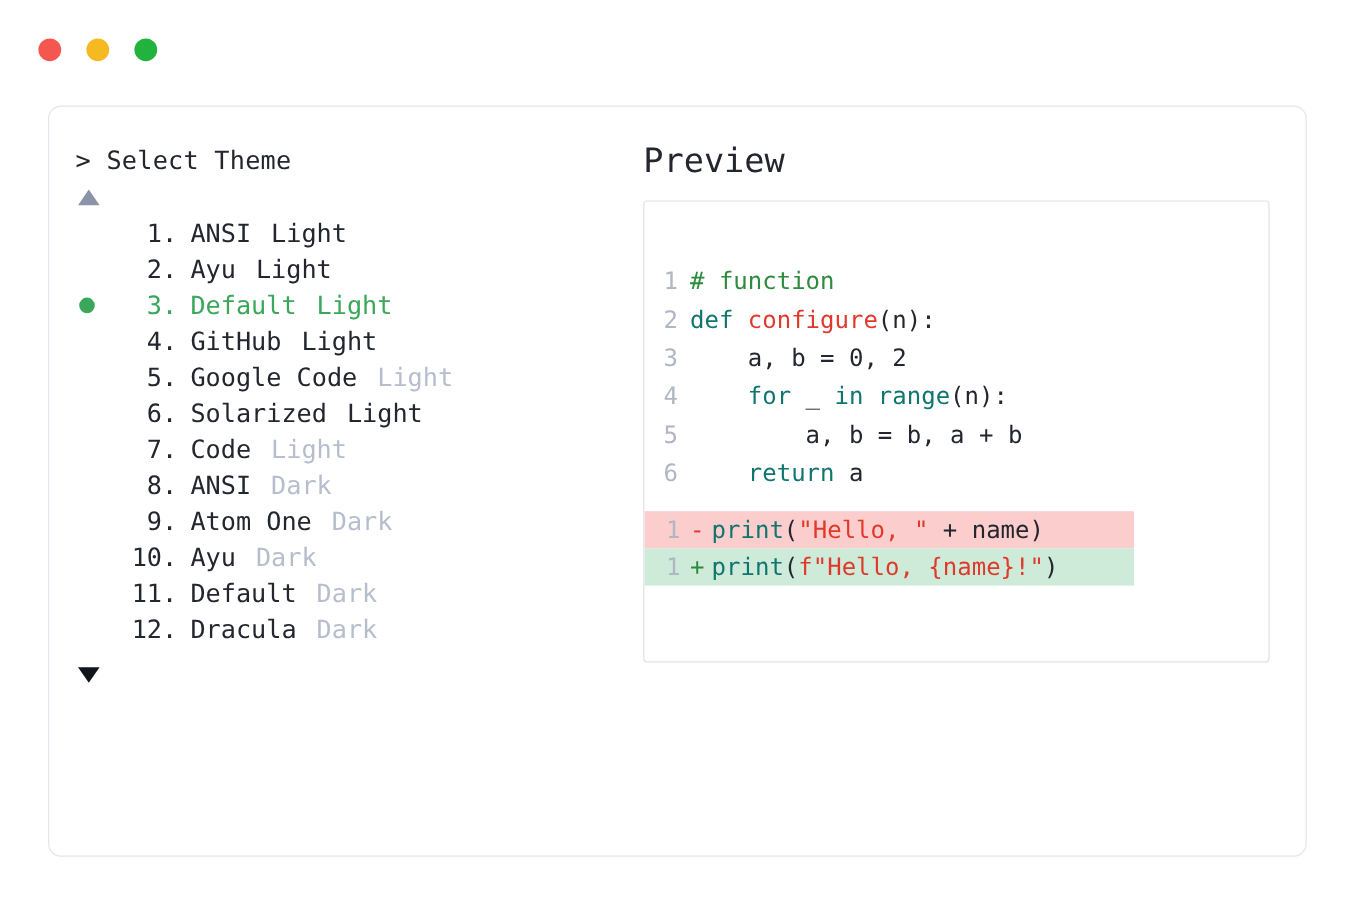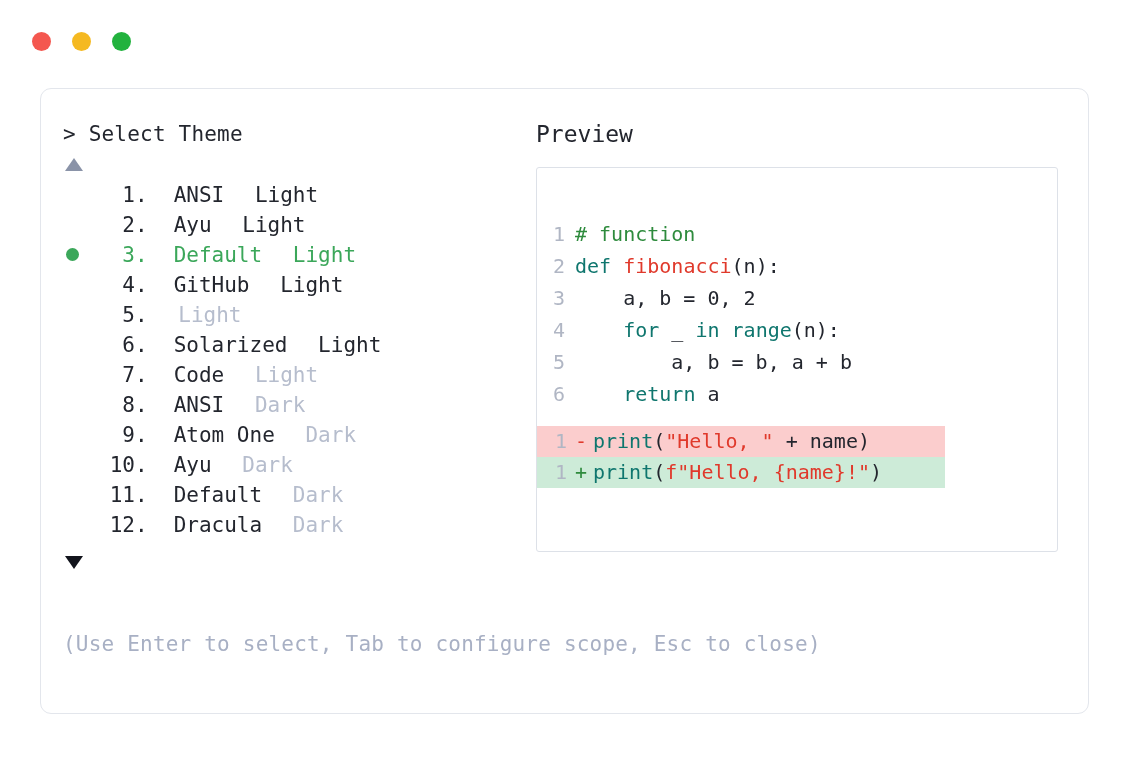--- a/index.html
+++ b/index.html
@@ -118,24 +118,24 @@
     width: 46px;
     flex: 0 0 46px;
     text-align: right;
     color: #23262e;
   }
   .row-dot-sep {
     flex: 0 0 auto;
     color: #23262e;
   }
   .row-name {
-    margin-left: 26px;
-    color: #23262e;
-  }
-  .row-suffix { margin-left: 18px; }
+    margin-left: 11px;
+    color: #23262e;
+  }
+  .row-suffix { margin-left: 4px; }
   .theme-row.is-selected .row-index,
   .theme-row.is-selected .row-dot-sep,
   .theme-row.is-selected .row-name,
   .theme-row.is-selected .row-suffix { color: #3ba75a; }
   .suffix-muted { color: #b6bdcd; }
   .suffix-strong { color: #23262e; }
 
   
   #hint-line {
     position: absolute;
@@ -149,21 +149,21 @@
   }
 
   
   #preview-pane {
     position: absolute;
     left: 495px;
     top: 30px;
     width: 530px;
   }
   #preview-title {
-    font-size: 23px;
+    font-size: 28px;
     line-height: 30px;
     color: #23262e;
     white-space: pre;
   }
   #preview-panel {
     margin-top: 18px;
     width: 522px;
     height: 385px;
     border: 1.5px solid #dde1e8;
     border-radius: 3px;
@@ -251,41 +251,40 @@
     <div id="selector-pane">
       <div id="prompt-line"><span id="prompt-caret">&gt;</span><span id="prompt-label"> Select Theme</span></div>
 
       <div id="scroll-up-arrow"></div>
 
       <ul id="theme-list">
           <li class="theme-row"><span class="row-bullet"></span><span class="row-index">1</span><span class="row-dot-sep">.</span><span class="row-name">ANSI</span><span class="row-suffix suffix-strong"> Light</span></li>
           <li class="theme-row"><span class="row-bullet"></span><span class="row-index">2</span><span class="row-dot-sep">.</span><span class="row-name">Ayu</span><span class="row-suffix suffix-strong"> Light</span></li>
           <li class="theme-row is-selected"><span class="row-bullet"><span class="dot"></span></span><span class="row-index">3</span><span class="row-dot-sep">.</span><span class="row-name">Default</span><span class="row-suffix suffix-strong"> Light</span></li>
           <li class="theme-row"><span class="row-bullet"></span><span class="row-index">4</span><span class="row-dot-sep">.</span><span class="row-name">GitHub</span><span class="row-suffix suffix-strong"> Light</span></li>
-          <li class="theme-row"><span class="row-bullet"></span><span class="row-index">5</span><span class="row-dot-sep">.</span><span class="row-suffix suffix-muted"> Light</span></li>
+          <li class="theme-row"><span class="row-bullet"></span><span class="row-index">5</span><span class="row-dot-sep">.</span><span class="row-name">Google Code</span><span class="row-suffix suffix-muted"> Light</span></li>
           <li class="theme-row"><span class="row-bullet"></span><span class="row-index">6</span><span class="row-dot-sep">.</span><span class="row-name">Solarized</span><span class="row-suffix suffix-strong"> Light</span></li>
           <li class="theme-row"><span class="row-bullet"></span><span class="row-index">7</span><span class="row-dot-sep">.</span><span class="row-name">Code</span><span class="row-suffix suffix-muted"> Light</span></li>
           <li class="theme-row"><span class="row-bullet"></span><span class="row-index">8</span><span class="row-dot-sep">.</span><span class="row-name">ANSI</span><span class="row-suffix suffix-muted"> Dark</span></li>
           <li class="theme-row"><span class="row-bullet"></span><span class="row-index">9</span><span class="row-dot-sep">.</span><span class="row-name">Atom One</span><span class="row-suffix suffix-muted"> Dark</span></li>
           <li class="theme-row"><span class="row-bullet"></span><span class="row-index">10</span><span class="row-dot-sep">.</span><span class="row-name">Ayu</span><span class="row-suffix suffix-muted"> Dark</span></li>
           <li class="theme-row"><span class="row-bullet"></span><span class="row-index">11</span><span class="row-dot-sep">.</span><span class="row-name">Default</span><span class="row-suffix suffix-muted"> Dark</span></li>
           <li class="theme-row"><span class="row-bullet"></span><span class="row-index">12</span><span class="row-dot-sep">.</span><span class="row-name">Dracula</span><span class="row-suffix suffix-muted"> Dark</span></li>
         </ul>
 
       <div id="scroll-down-arrow"></div>
     </div>
 
-    <div id="hint-line">(Use Enter to select, Tab to configure scope, Esc to close)</div>
 
     <div id="preview-pane">
       <div id="preview-title">Preview</div>
       <div id="preview-panel">
         <div id="code-block">
             <div class="code-line"><span class="ln">1</span><span class="code-text"><span class="tok-comment"># function</span></span></div>
-            <div class="code-line"><span class="ln">2</span><span class="code-text"><span class="tok-keyword">def </span><span class="tok-func">fibonacci</span><span class="tok-plain">(n):</span></span></div>
+            <div class="code-line"><span class="ln">2</span><span class="code-text"><span class="tok-keyword">def </span><span class="tok-func">configure</span><span class="tok-plain">(n):</span></span></div>
             <div class="code-line"><span class="ln">3</span><span class="code-text"><span class="tok-plain">    a, b = 0, 2</span></span></div>
             <div class="code-line"><span class="ln">4</span><span class="code-text"><span class="tok-plain">    </span><span class="tok-keyword">for</span><span class="tok-plain"> _ </span><span class="tok-keyword">in range</span><span class="tok-plain">(n):</span></span></div>
             <div class="code-line"><span class="ln">5</span><span class="code-text"><span class="tok-plain">        a, b = b, a + b</span></span></div>
             <div class="code-line"><span class="ln">6</span><span class="code-text"><span class="tok-plain">    </span><span class="tok-keyword">return</span><span class="tok-plain"> a</span></span></div>
           </div>
         <div id="diff-block">
             <div class="diff-line removed"><span class="diff-ln">1</span><span class="diff-sign">-</span><span class="diff-text"><span class="tok-keyword">print</span><span class="tok-plain">(</span><span class="tok-string">"Hello, "</span><span class="tok-plain"> + name)</span></span></div>
             <div class="diff-line added"><span class="diff-ln">1</span><span class="diff-sign">+</span><span class="diff-text"><span class="tok-keyword">print</span><span class="tok-plain">(</span><span class="tok-string">f"Hello, {name}!"</span><span class="tok-plain">)</span></span></div>
           </div>
       </div>

